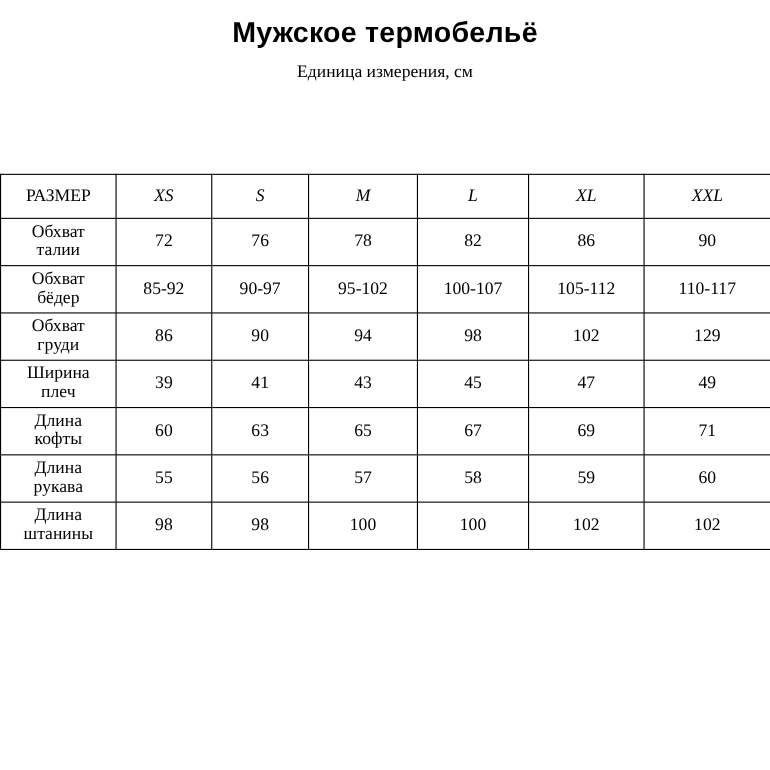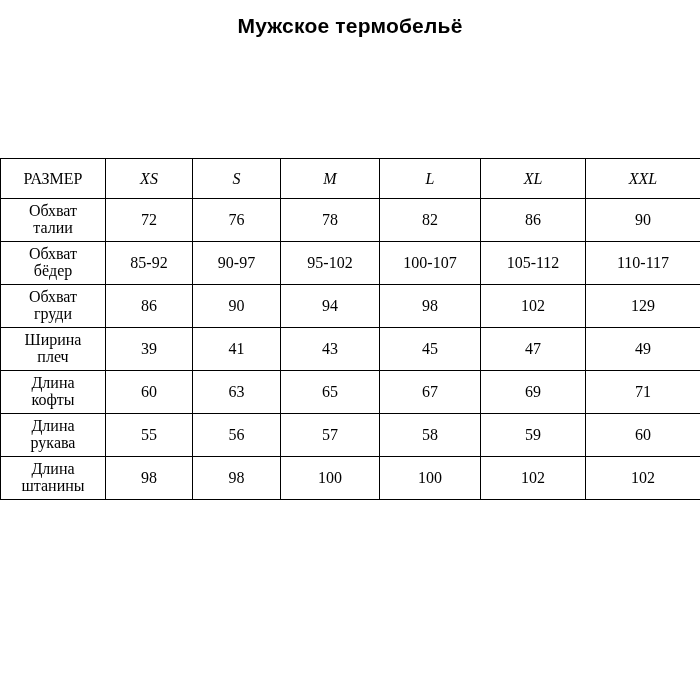--- a/index.html
+++ b/index.html
@@ -16,21 +16,21 @@
   }
   .page {
     position: relative;
     width: 700px;
     height: 700px;
   }
   .title {
     text-align: center;
     font-family: "Liberation Sans", sans-serif;
     font-weight: bold;
-    font-size: 21px;
+    font-size: 26px;
     margin-top: 14px;
     letter-spacing: 0.2px;
   }
   .subtitle {
     text-align: center;
     font-family: "Liberation Serif", serif;
     font-size: 16px;
     margin-top: 12px;
   }
   .table-wrap {
@@ -86,20 +86,21 @@
     font-size: 16px;
     font-style: italic;
   }
 </style>
 </head>
 <body>
 
 <div class="page">
 
   <div class="title">Мужское термобельё</div>
+  <div class="subtitle">Единица измерения, см</div>
 
   <div class="table-wrap">
     <table class="size-table">
       <colgroup>
         <col class="c0">
           <col class="c1">
           <col class="c2">
           <col class="c3">
           <col class="c4">
           <col class="c5">

